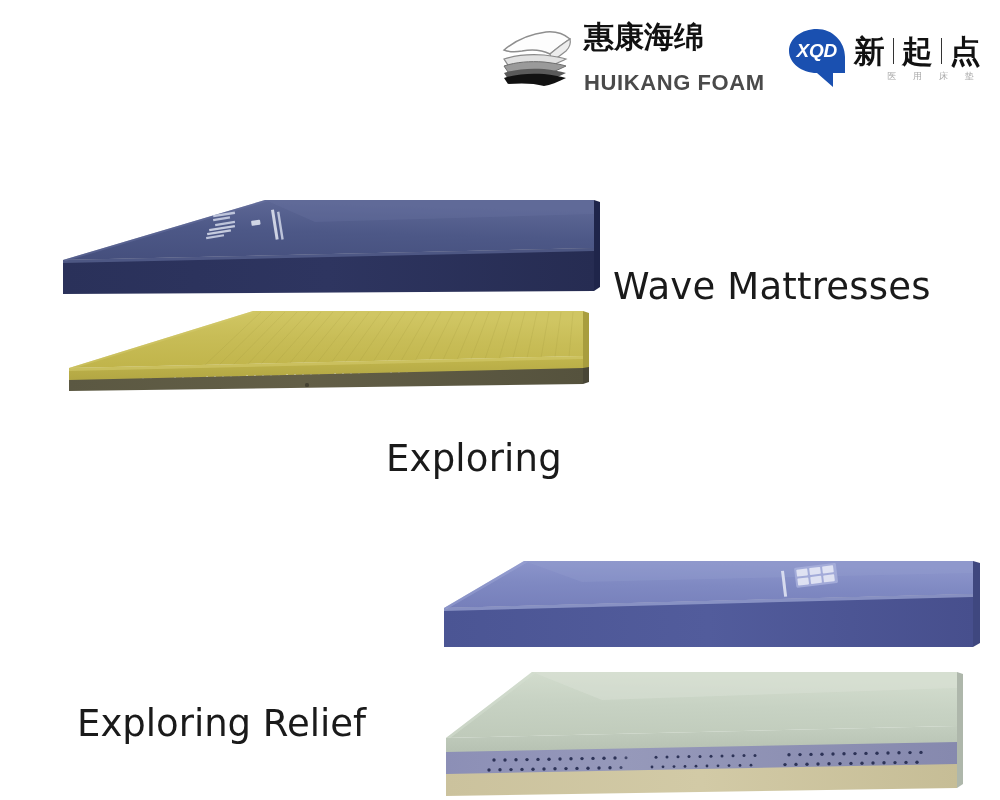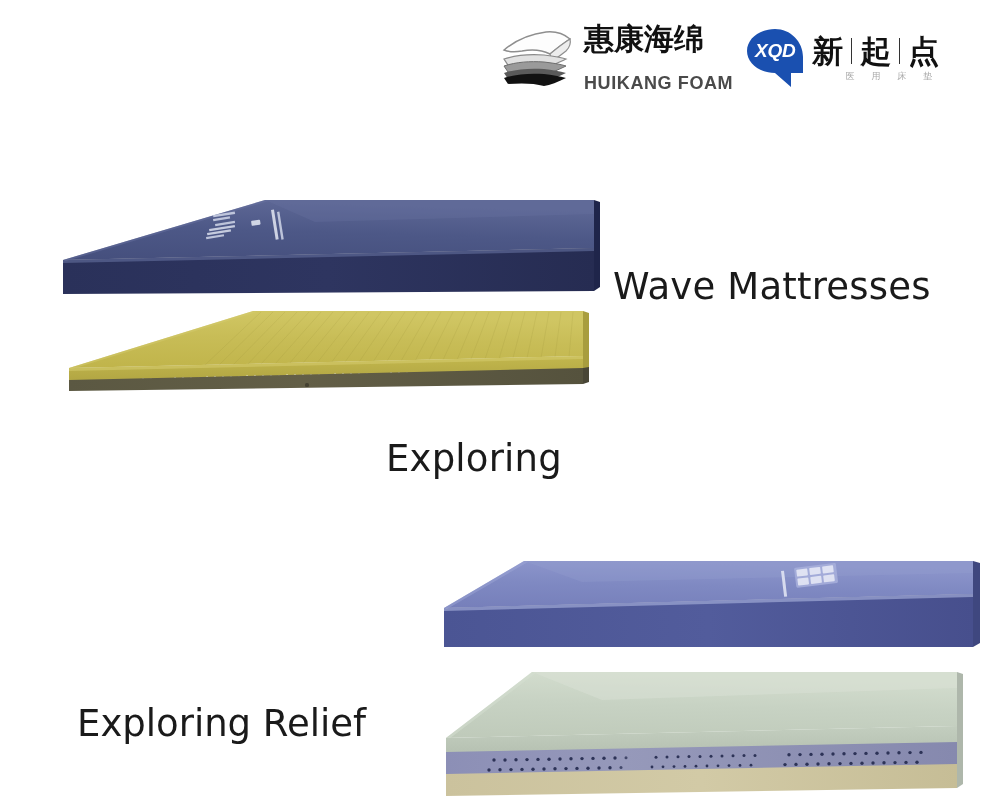--- a/index.html
+++ b/index.html
@@ -49,32 +49,33 @@
   .hk-cn {
     font-family: "DejaVu Sans", sans-serif;
     font-size: 30px;
     font-weight: 700;
     color: #111111;
     letter-spacing: 0px;
     white-space: nowrap;
   }
   .hk-en {
     font-family: "Liberation Sans", sans-serif;
-    font-size: 18px;
+    font-size: 22px;
     font-weight: 700;
     color: #4a4a4a;
     letter-spacing: 0.6px;
     margin-top: 20px;
     white-space: nowrap;
   }
 
   .xqd-logo {
     display: flex;
     align-items: center;
     gap: 9px;
+    margin-left: 10px;
   }
   .xqd-badge {
     position: relative;
     width: 56px;
     height: 58px;
     flex: 0 0 auto;
   }
   .xqd-badge svg { display: block; }
   .xqd-badge .xqd-text {
     position: absolute;

